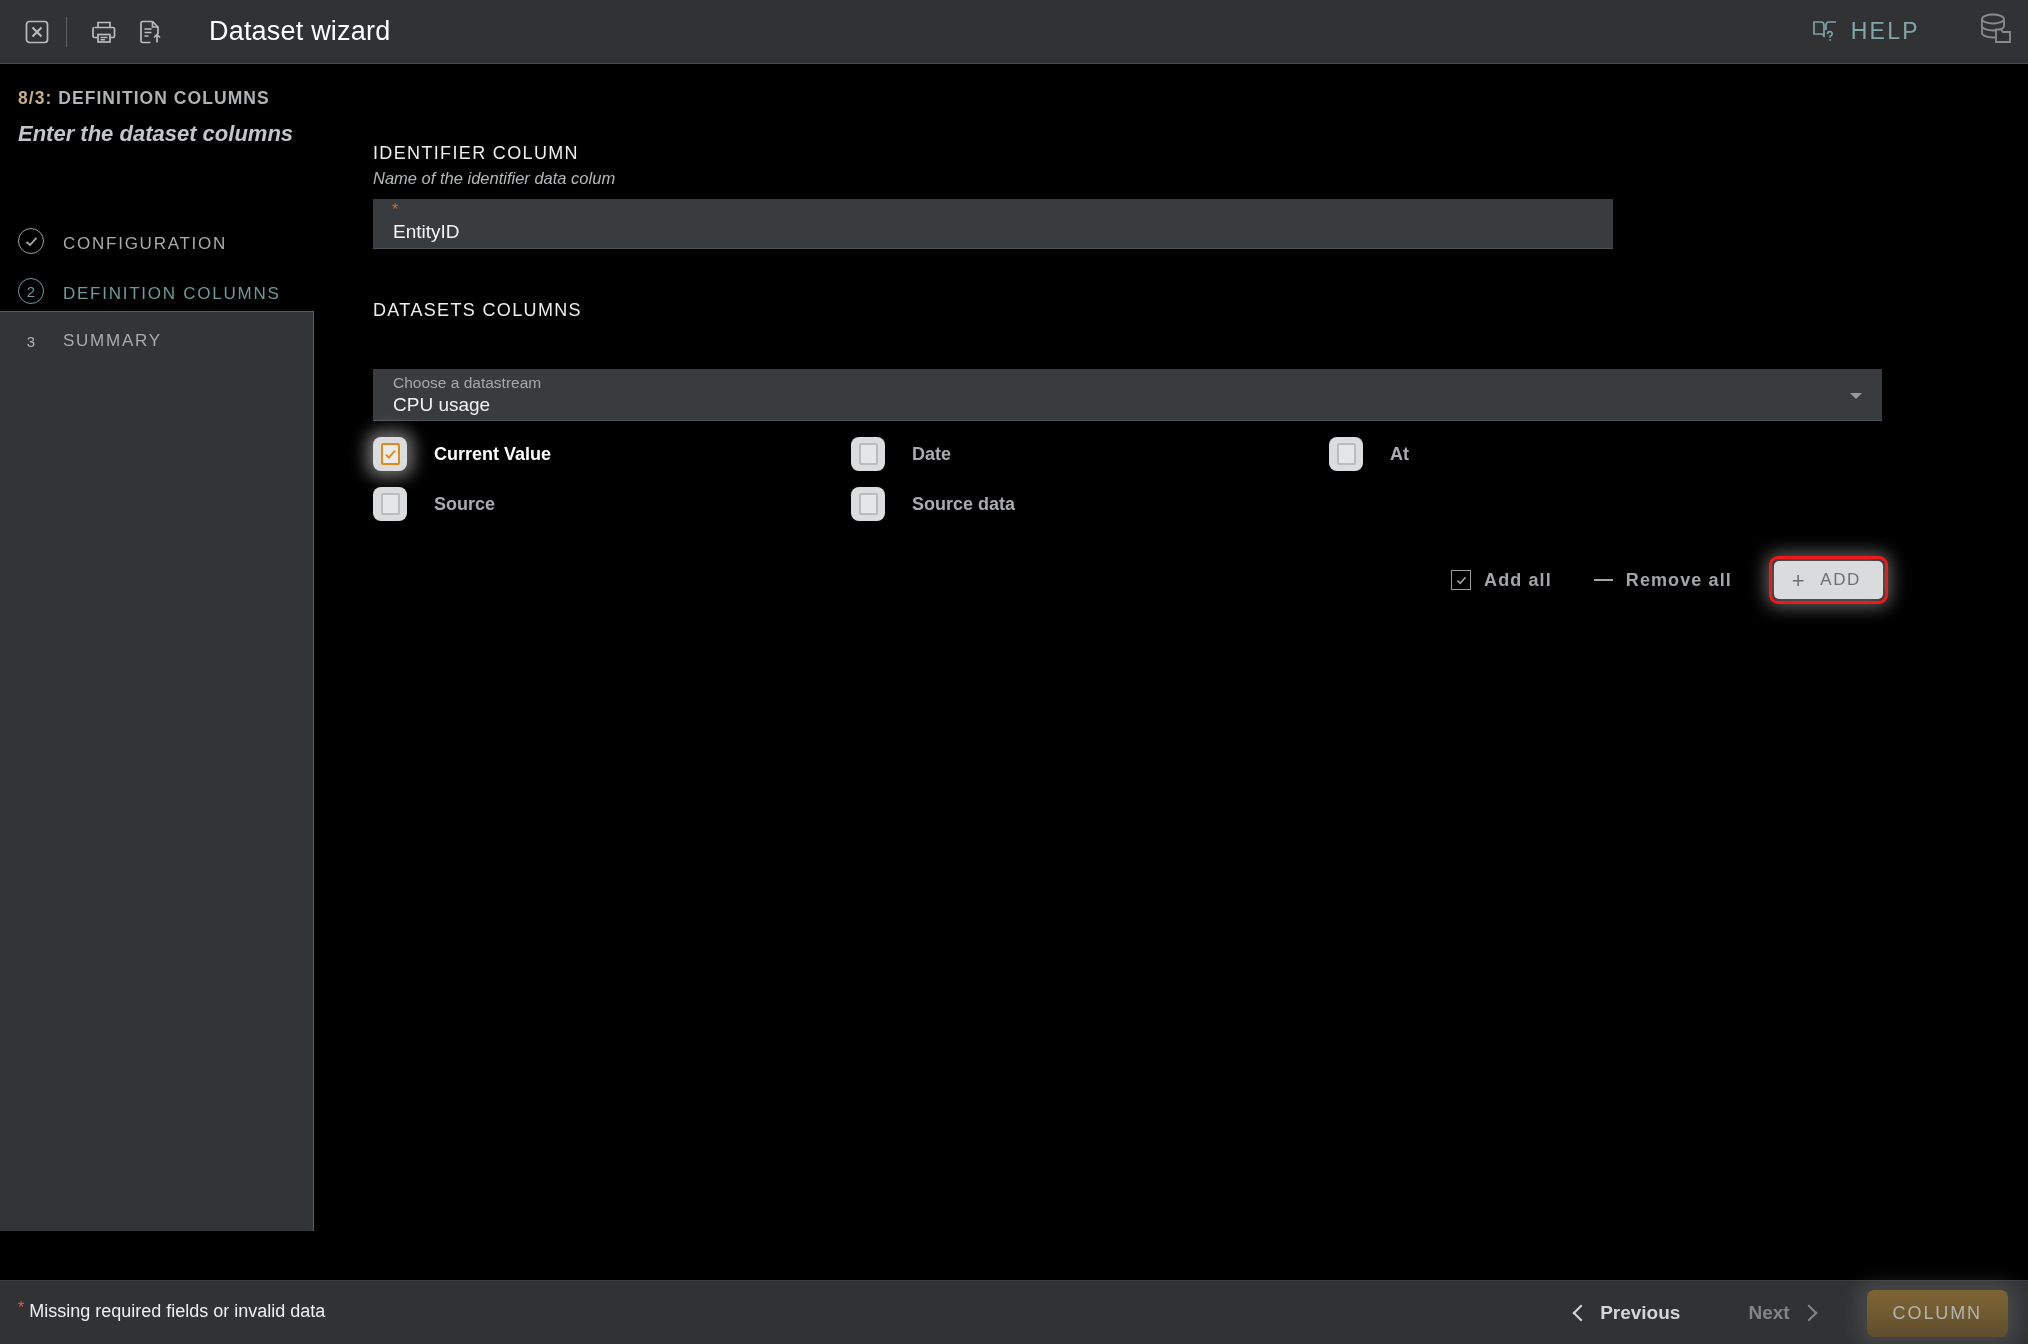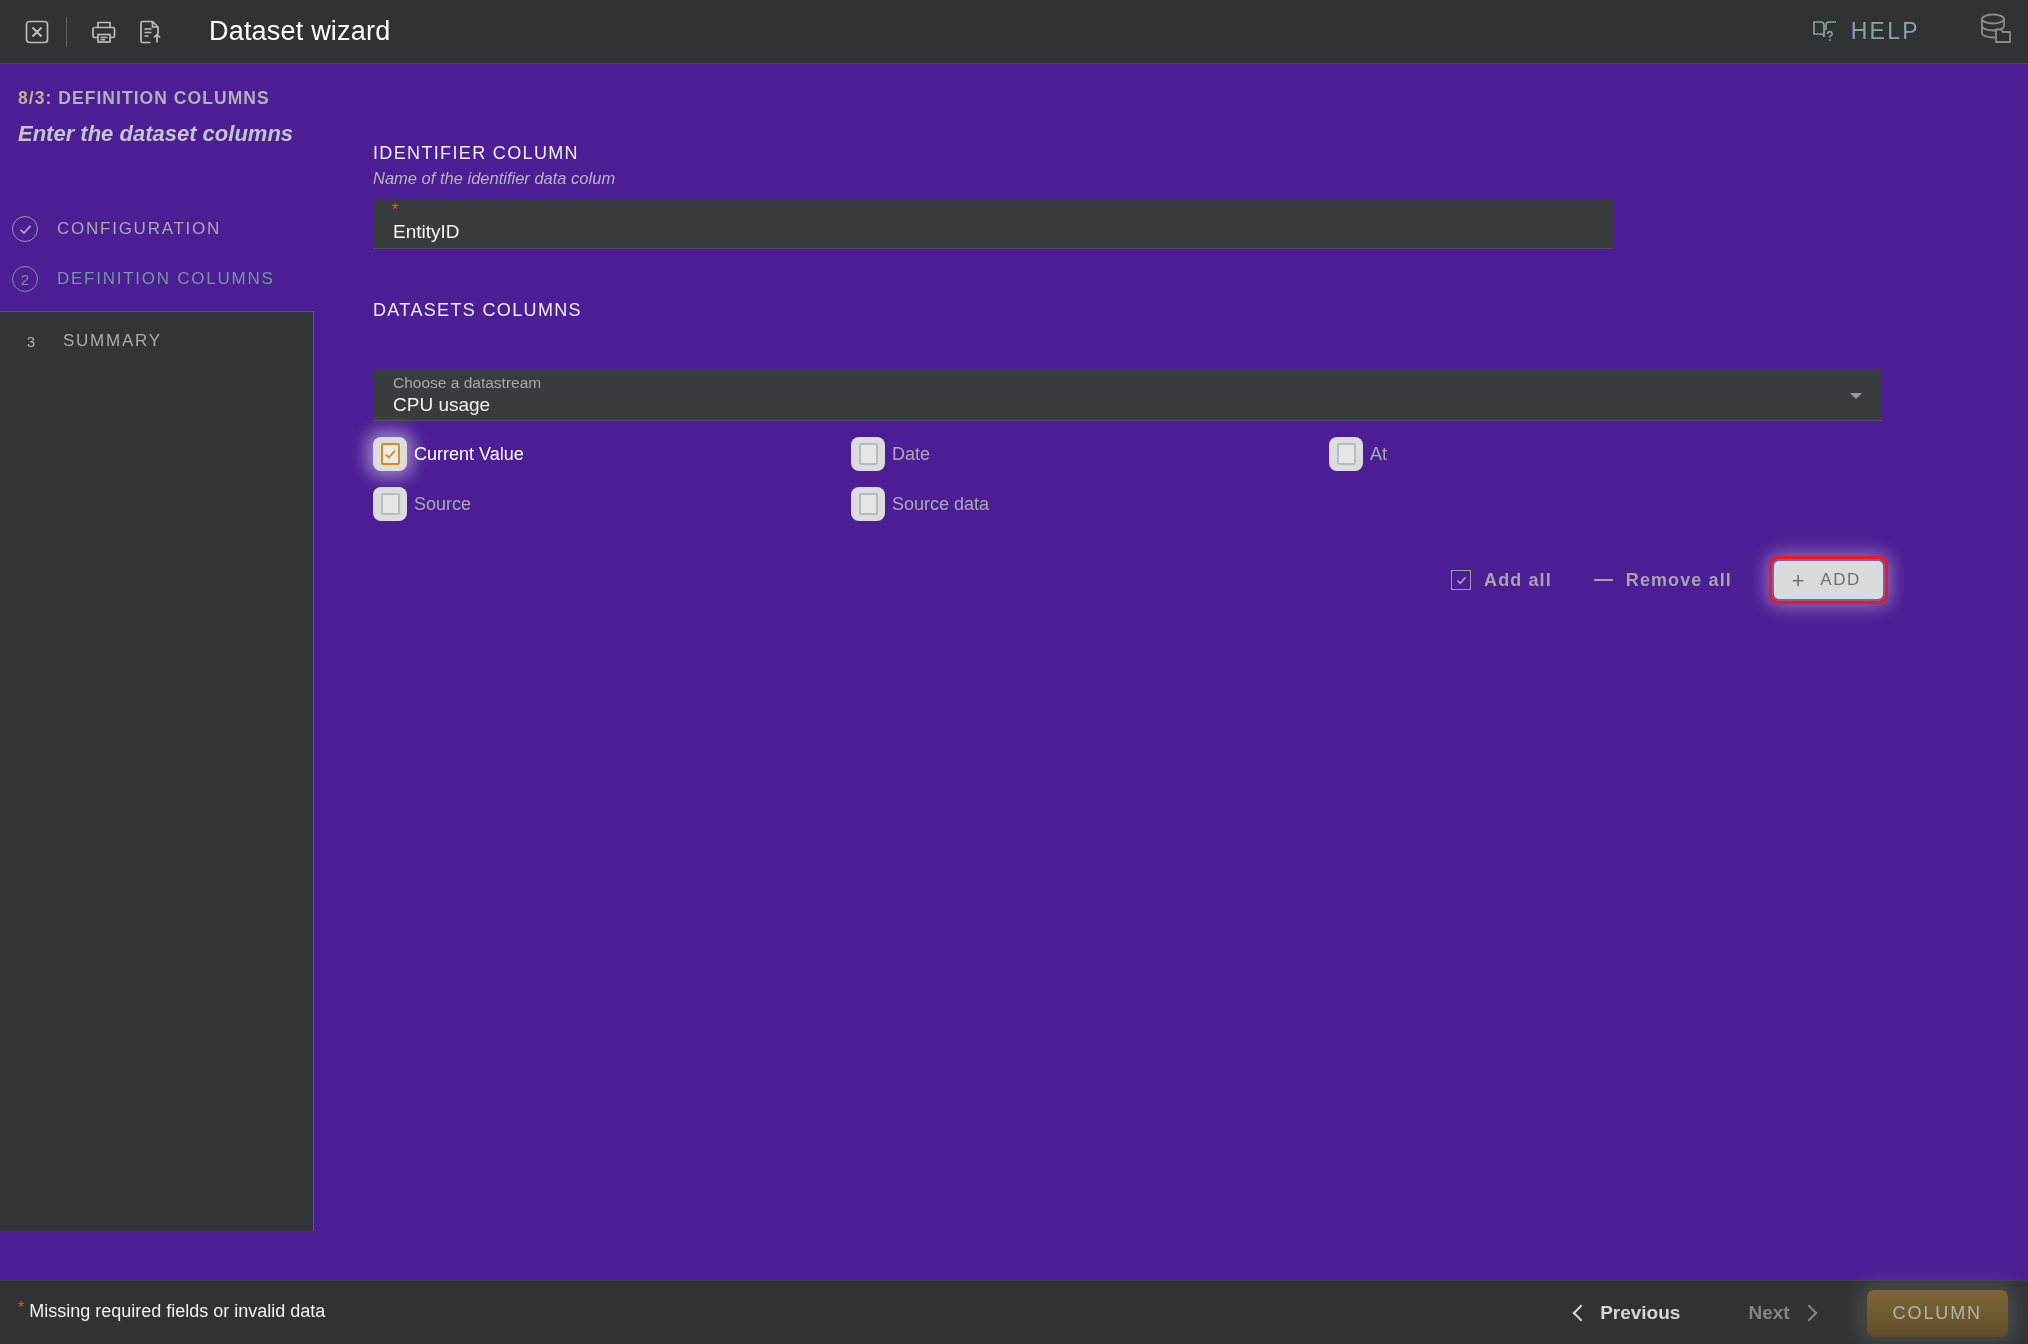--- a/index.html
+++ b/index.html
@@ -7,21 +7,21 @@
     width: 2028px;
     height: 1344px;
     background: #2e3133;
     font-family: "Liberation Sans", sans-serif;
     overflow: hidden;
   }
   #app {
     position: relative;
     width: 2028px;
     height: 1344px;
-    background: #4c1d95;
+    background: #000000;
   }
 
   
   .header {
     position: absolute;
     left: 0; top: 0;
     width: 2028px; height: 64px;
     background: #303234;
     border-bottom: 1px solid #4a4d4f;
     display: flex;
@@ -88,23 +88,23 @@
     color: #c3c6c8;
     font-weight: 700;
   }
   .steps {
     position: absolute;
     left: 0; top: 140px;
     width: 315px;
   }
   .step-row {
     display: flex;
-    align-items: center;
+    align-items: flex-end;
     height: 50px;
-    padding-left: 12px;
+    padding-left: 18px;
     gap: 19px;
   }
   .step-circle {
     width: 26px; height: 26px;
     border-radius: 50%;
     border: 1.6px solid #9a9d9f;
     display: flex; align-items: center; justify-content: center;
     font-size: 15px;
     color: #b0b3b5;
     flex: none;
@@ -209,21 +209,22 @@
   .cbgrid {
     position: absolute;
     left: 58px; top: 365px;
     width: 1510px;
   }
   .cbrow { display: flex; height: 50px; }
   .cbcell {
     width: 478px;
     display: flex;
     align-items: center;
-    gap: 7px;
+    gap: 27px;
+    font-weight: bold;
   }
   .cbbox {
     position: relative;
     width: 34px; height: 34px;
     border-radius: 8px;
     background: #dadcdd;
     display: flex; align-items: center; justify-content: center;
     flex: none;
   }
   .cbbox.glow {

